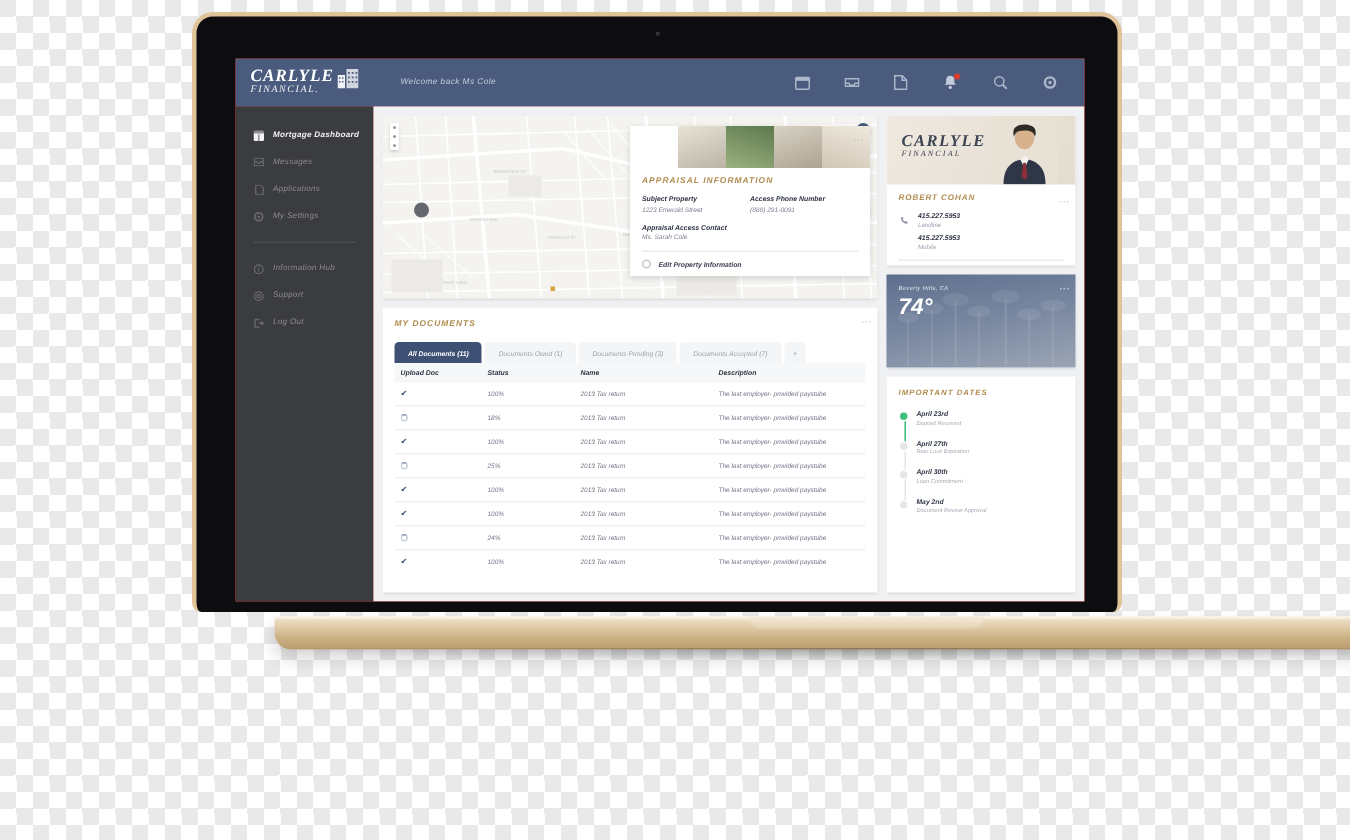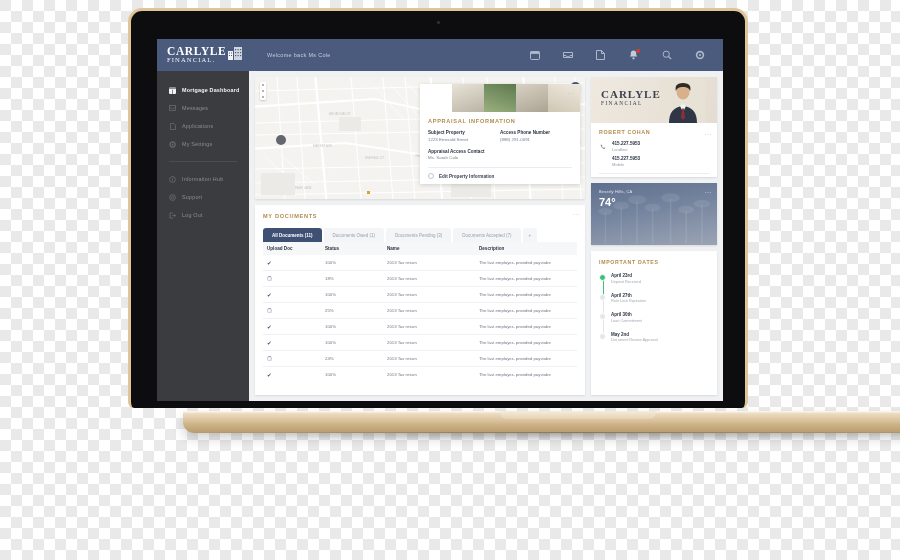--- a/index.html
+++ b/index.html
@@ -18,21 +18,21 @@
     background:#0d0d0f;
     border-radius:14px 14px 6px 6px;
     border:3px solid #dfc49a;
     border-bottom:none;
     box-sizing:border-box;
   }
   .cam{position:absolute;left:50%;top:10px;width:3px;height:3px;margin-left:-1.5px;
        border-radius:50%;background:#31323a;}
   .screen{
     position:absolute;left:26px;top:28px;width:566px;height:362px;
-    background:#ef4444;overflow:hidden;
+    background:#ef4444;overflow:hidden;font-style:italic;
   }
   .base{
     position:absolute;left:55px;top:403px;width:790px;height:22px;
     background:linear-gradient(#efe3cf 0%, #e3cfae 28%, #cdb286 62%, #b99c6f 100%);
     border-radius:3px 3px 11px 11px;
     box-shadow:0 6px 12px rgba(0,0,0,.16);
   }
   .base:before{
     content:"";position:absolute;left:0;right:0;top:0;height:3px;
     background:linear-gradient(#fffaf1,#e8d7bb);border-radius:3px 3px 0 0;
@@ -129,21 +129,21 @@
   .agentname{font-size:5.4px;letter-spacing:.6px;color:#b08d4f;font-weight:bold;}
   .phonerow{display:flex;align-items:center;gap:6px;margin-top:6px;}
   .phonerow .pic{width:7px;height:7px;display:flex;align-items:center;justify-content:center;}
   .pnum{font-size:4.6px;font-weight:bold;color:#2c3342;}
   .ptype{font-size:4.1px;color:#989eaa;margin-top:1px;}
   .agent-sep{height:1px;background:#ebecef;margin:6px 0 5px 0;}
 
   .weathercard{height:62px;position:relative;overflow:hidden;
     background:linear-gradient(170deg,#5e6f8e 0%,#76859f 45%,#9aa4b4 100%);}
   .wloc{position:absolute;left:8px;top:7px;font-size:3.8px;color:#e4e8ef;letter-spacing:.3px;}
-  .wtemp{position:absolute;left:8px;top:13px;font-size:11px;color:#fff;font-weight:bold;}
+  .wtemp{position:absolute;left:8px;top:13px;font-size:15px;color:#fff;font-weight:bold;}
   .palms{position:absolute;inset:0;opacity:.28;}
 
   .datescard{flex:1;padding:8px;box-sizing:border-box;position:relative;}
   .dtitle{font-size:5.2px;letter-spacing:.7px;color:#b08d4f;font-weight:bold;}
   .timeline{margin-top:8px;position:relative;padding-left:12px;}
   .tline{position:absolute;left:3.5px;top:3px;bottom:8px;width:1px;background:#e4e6ea;}
   .tline-fill{position:absolute;left:3.5px;top:3px;height:22px;width:1px;background:#3fc07a;}
   .devent{position:relative;margin-bottom:9px;}
   .ddot{position:absolute;left:-12px;top:1px;width:7px;height:7px;border-radius:50%;background:#e4e6ea;border:1px solid #fff;box-sizing:border-box;}
   .devent.done .ddot{background:#3fc07a;}

